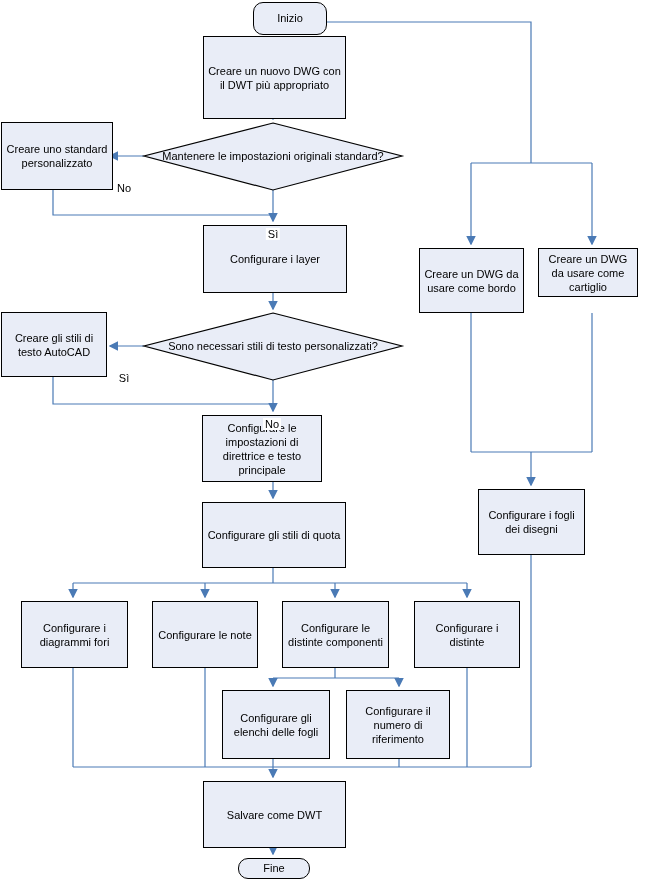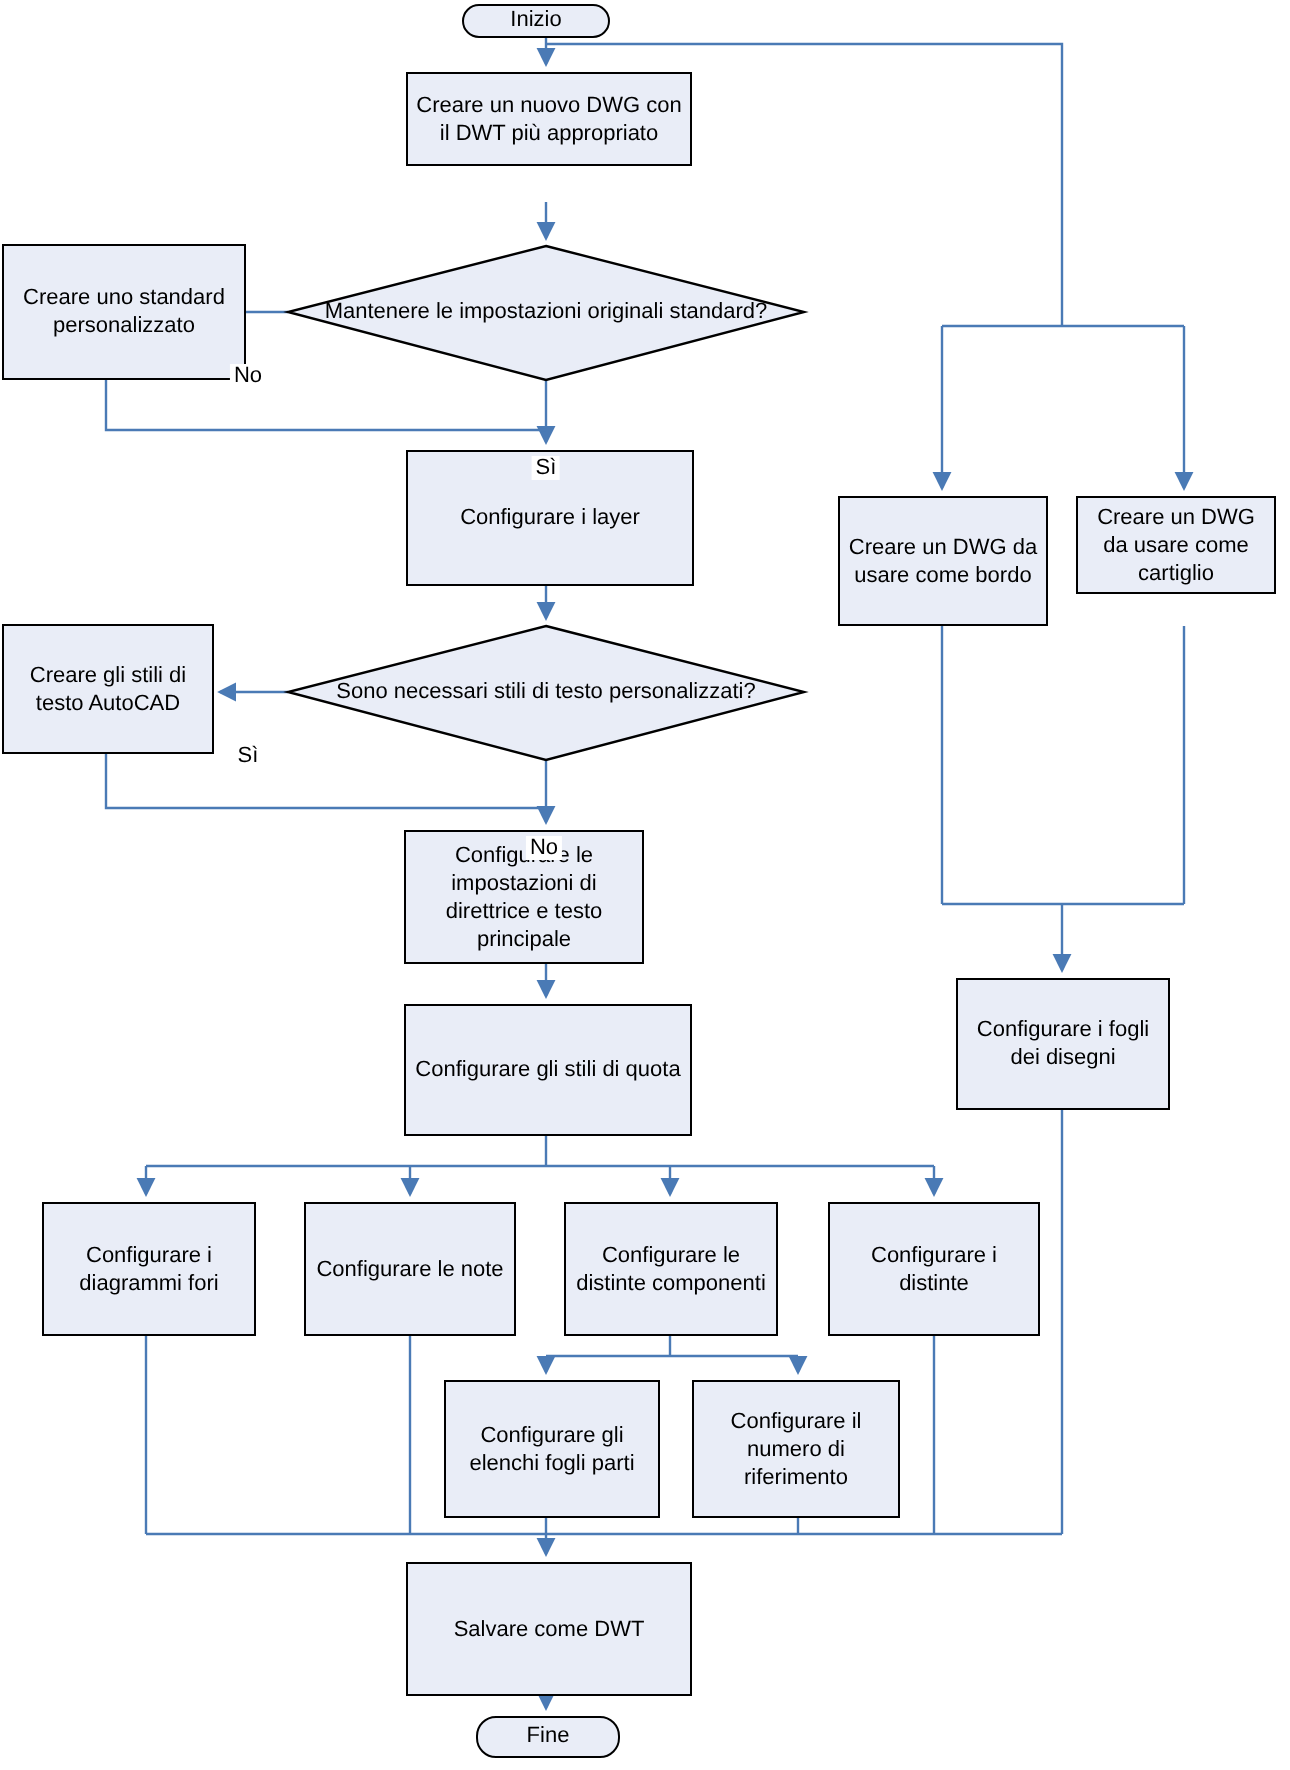--- a/index.html
+++ b/index.html
@@ -81,36 +81,36 @@
 
       <path d="M73,767 H531"></path>
       <path d="M273,759 V777" marker-end="url(#arr)"></path>
       <path d="M273,848 V854" marker-end="url(#arr)"></path>
 
       <polygon points="273,123 402,156 273,190 144,156" fill="#e9edf7" stroke="#000" stroke-width="1.2"></polygon>
       <polygon points="273,313 402,346 273,380 144,346" fill="#e9edf7" stroke="#000" stroke-width="1.2"></polygon>
     </g>
   </svg>
 
-  <div class="oval" style="left:231px;top:2px;width:74px;height:17px;">Inizio</div>
+  <div class="oval" style="left:253px;top:2px;width:74px;height:33px;">Inizio</div>
   <div class="oval" style="left:238px;top:858px;width:72px;height:21px;">Fine</div>
 
-  <div class="node" style="left:203px;top:36px;width:143px;height:47px;">Creare un nuovo DWG con il DWT più appropriato</div>
-  <div class="node" style="left:1px;top:122px;width:122px;height:68px;">Creare uno standard personalizzato</div>
+  <div class="node" style="left:203px;top:36px;width:143px;height:83px;">Creare un nuovo DWG con il DWT più appropriato</div>
+  <div class="node" style="left:1px;top:122px;width:112px;height:68px;">Creare uno standard personalizzato</div>
   <div class="node" style="left:203px;top:225px;width:144px;height:68px;">Configurare i layer</div>
   <div class="node" style="left:1px;top:312px;width:106px;height:65px;">Creare gli stili di testo AutoCAD</div>
   <div class="node" style="left:202px;top:415px;width:120px;height:67px;">Configurare le impostazioni di direttrice e testo principale</div>
   <div class="node" style="left:202px;top:502px;width:144px;height:66px;">Configurare gli stili di quota</div>
 
   <div class="node" style="left:21px;top:601px;width:107px;height:67px;">Configurare i diagrammi fori</div>
   <div class="node" style="left:152px;top:601px;width:106px;height:67px;">Configurare le note</div>
   <div class="node" style="left:282px;top:601px;width:107px;height:67px;">Configurare le distinte componenti</div>
   <div class="node" style="left:414px;top:601px;width:106px;height:67px;">Configurare i distinte</div>
 
-  <div class="node" style="left:222px;top:690px;width:108px;height:69px;padding:2px;">Configurare gli elenchi fogli parti</div>
+  <div class="node" style="left:222px;top:690px;width:108px;height:69px;padding:2px;">Configurare gli elenchi delle fogli</div>
   <div class="node" style="left:346px;top:690px;width:104px;height:69px;">Configurare il numero di riferimento</div>
 
   <div class="node" style="left:203px;top:781px;width:143px;height:67px;">Salvare come DWT</div>
 
   <div class="node" style="left:419px;top:248px;width:105px;height:65px;">Creare un DWG da usare come bordo</div>
   <div class="node" style="left:538px;top:248px;width:100px;height:49px;">Creare un DWG da usare come cartiglio</div>
   <div class="node" style="left:478px;top:489px;width:107px;height:66px;">Configurare i fogli dei disegni</div>
 
   <div class="dtext" style="left:158px;top:128px;width:230px;height:56px;">Mantenere le impostazioni originali standard?</div>
   <div class="dtext" style="left:158px;top:318px;width:230px;height:56px;">Sono necessari stili di testo personalizzati?</div>

